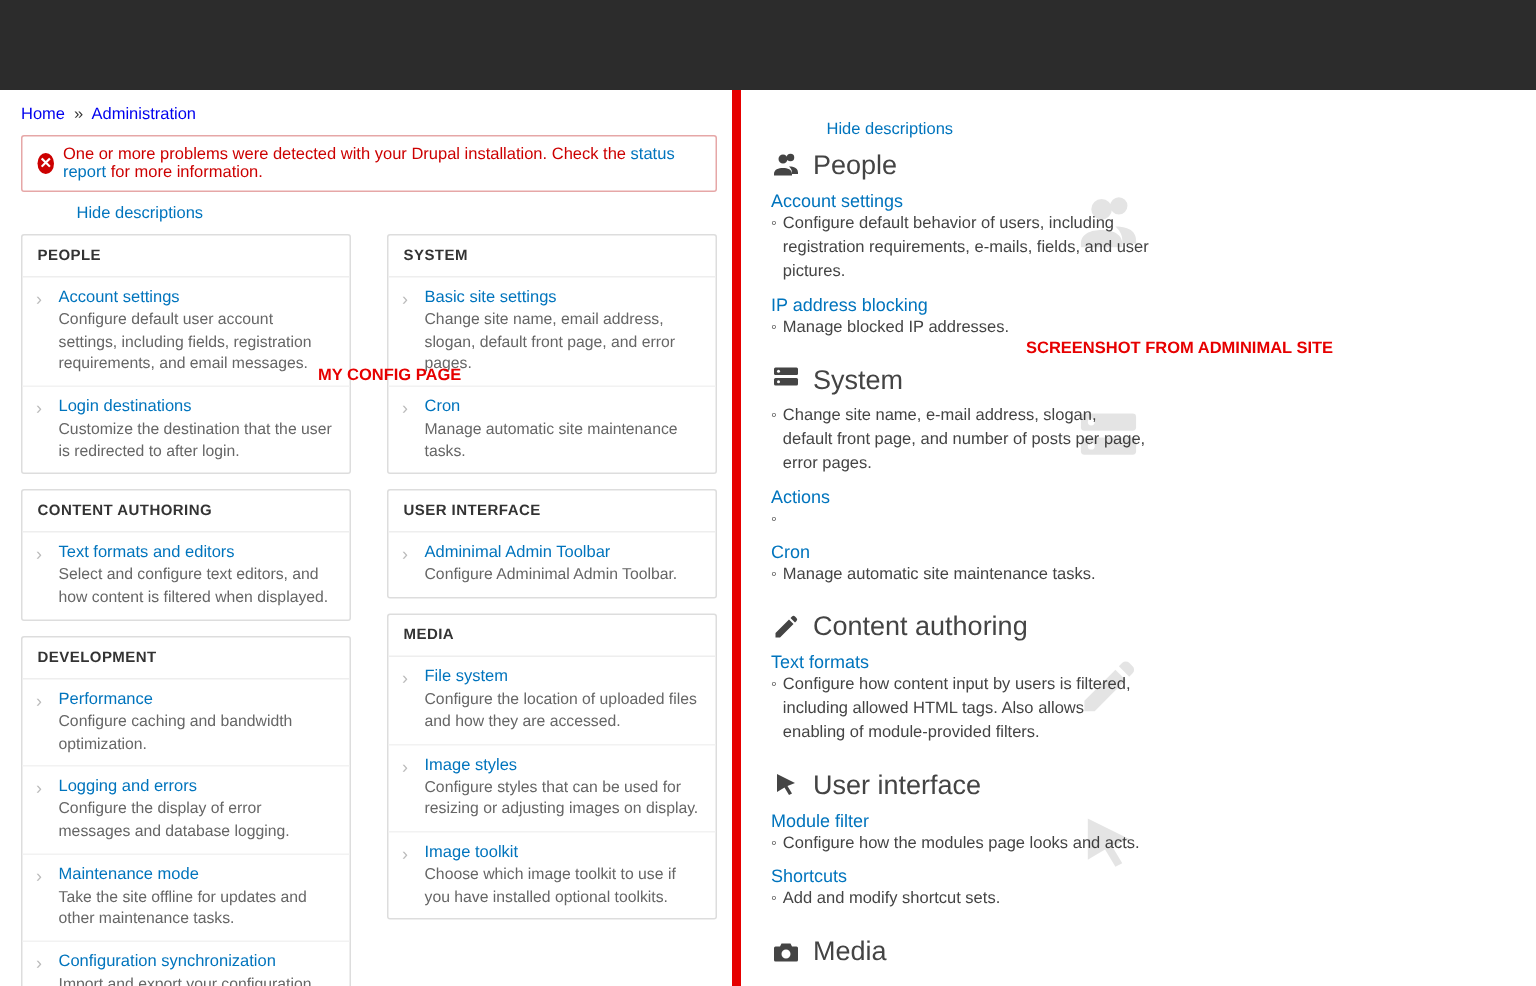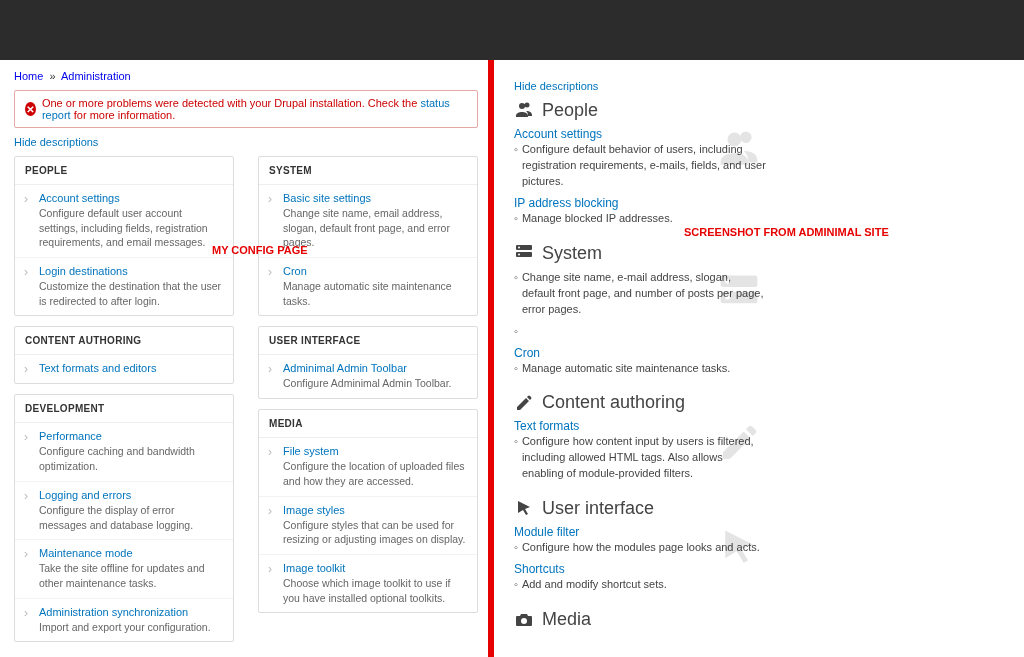--- a/index.html
+++ b/index.html
@@ -6,21 +6,21 @@
   body { font-family: "Helvetica Neue", Arial, sans-serif; font-size: 11px; color: #333; background: #fff; }
   .header-bar { height: 60px; background: #2c2c2c; width: 100%; }
   .split { display: flex; width: 100%; }
   .left-pane { width: 494px; padding: 10px 10px 20px 14px; border-right: 6px solid #e60000; position: relative; }
   .right-pane { width: 524px; padding: 20px 10px 20px 20px; position: relative; }
   .breadcrumb { font-size: 11px; color: #0074bd; margin-bottom: 8px; }
   .breadcrumb span.sep { color: #333; margin: 0 3px; }
   .alert { border: 1px solid #e6a7a7; background: #fff; padding: 6px 10px; border-radius: 2px; color: #c00; font-size: 11px; display: flex; align-items: center; gap: 6px; margin-bottom: 8px; }
   .alert .link { color: #0074bd; }
   .alert-icon { width: 14px; height: 14px; border-radius: 50%; background: #c00; color: #fff; display: inline-flex; align-items: center; justify-content: center; font-weight: bold; font-size: 10px; }
-  .hide-desc { color: #0074bd; font-size: 11px; cursor: pointer; margin-bottom: 8px; display: inline-block; }
+  .hide-desc { color: #0074bd; font-size: 11px; cursor: pointer; margin-bottom: 8px; display: inline-block; margin-left: 37px; }
   .cols { display: flex; gap: 24px; }
   .col { flex: 1; }
   .section { border: 1px solid #ddd; border-radius: 2px; margin-bottom: 10px; }
   .section-h { font-size: 10px; font-weight: 600; padding: 8px 10px; border-bottom: 1px solid #eee; color: #333; letter-spacing: 0.3px; }
   .item { padding: 7px 10px 7px 24px; border-bottom: 1px solid #f2f2f2; position: relative; }
   .item:last-child { border-bottom: none; }
   .item::before { content: "›"; position: absolute; left: 9px; top: 7px; color: #bbb; font-size: 12px; }
   .item-title { color: #0074bd; font-size: 11px; display: block; margin-bottom: 2px; }
   .item-desc { color: #666; font-size: 10.5px; line-height: 1.4; }
   .overlay-label { position: absolute; color: #e60000; font-weight: bold; font-size: 11px; white-space: nowrap; }
@@ -70,38 +70,39 @@
             </div>
             <div class="item">
               <a href="#" class="item-title">Login destinations</a>
               <div class="item-desc">Customize the destination that the user is redirected to after login.</div>
             </div>
           </div>
           <div class="section">
             <div class="section-h">CONTENT AUTHORING</div>
             <div class="item">
               <a href="#" class="item-title">Text formats and editors</a>
+              <div class="item-desc">Select and configure text editors, and how content is filtered when displayed.</div>
             </div>
           </div>
           <div class="section">
             <div class="section-h">DEVELOPMENT</div>
             <div class="item">
               <a href="#" class="item-title">Performance</a>
               <div class="item-desc">Configure caching and bandwidth optimization.</div>
             </div>
             <div class="item">
               <a href="#" class="item-title">Logging and errors</a>
               <div class="item-desc">Configure the display of error messages and database logging.</div>
             </div>
             <div class="item">
               <a href="#" class="item-title">Maintenance mode</a>
               <div class="item-desc">Take the site offline for updates and other maintenance tasks.</div>
             </div>
             <div class="item">
-              <a href="#" class="item-title">Administration synchronization</a>
+              <a href="#" class="item-title">Configuration synchronization</a>
               <div class="item-desc">Import and export your configuration.</div>
             </div>
           </div>
         </div>
         <div class="col">
           <div class="section">
             <div class="section-h">SYSTEM</div>
             <div class="item">
               <a href="#" class="item-title">Basic site settings</a>
               <div class="item-desc">Change site name, email address, slogan, default front page, and error pages.</div>
@@ -177,20 +178,21 @@
           <svg viewBox="0 0 20 20" class="card-bgicon">
             <use href="#i-server"></use>
           </svg>
           <div class="r-item">
             <div class="r-item-desc">
               <span class="bul">◦</span>
               <span>Change site name, e-mail address, slogan, default front page, and number of posts per page, error pages.</span>
             </div>
           </div>
           <div class="r-item">
+            <a href="#" class="r-item-title">Actions</a>
             <div class="r-item-desc">
               <span class="bul">◦</span>
             </div>
           </div>
           <div class="r-item">
             <a href="#" class="r-item-title">Cron</a>
             <div class="r-item-desc">
               <span class="bul">◦</span>
               <span>Manage automatic site maintenance tasks.</span>
             </div>

